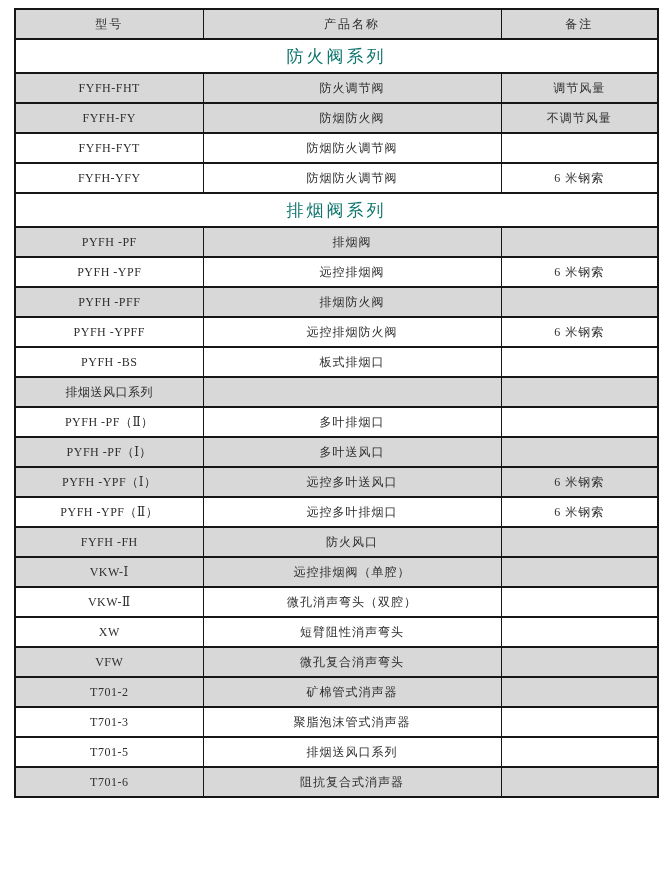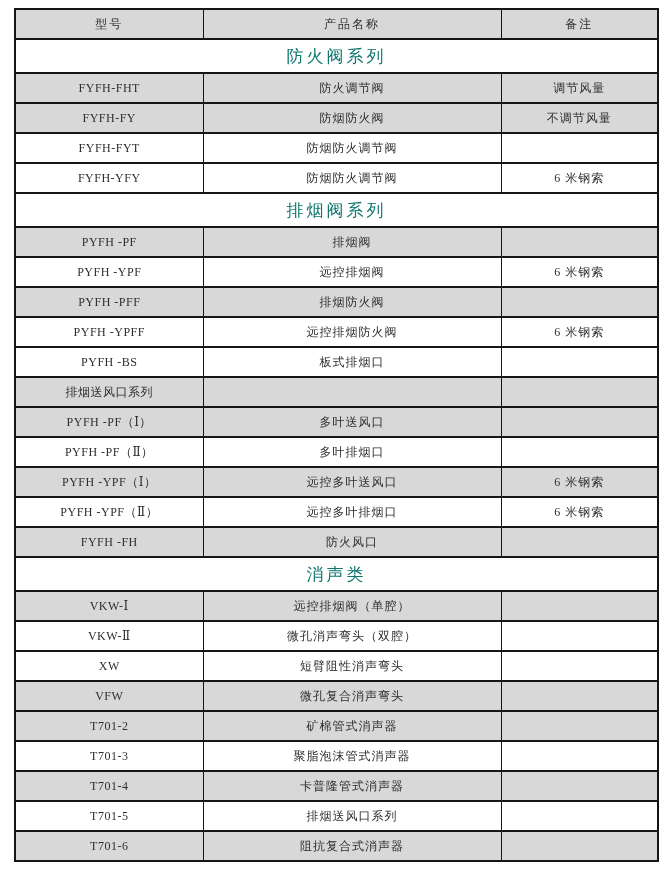--- a/index.html
+++ b/index.html
@@ -134,48 +134,45 @@
         <tr class="item-row">
           <td class="model-cell">PYFH -BS</td>
           <td class="product-name-cell">板式排烟口</td>
           <td class="note-cell"></td>
         </tr>
         <tr class="item-row shaded">
           <td class="model-cell">排烟送风口系列</td>
           <td class="product-name-cell"></td>
           <td class="note-cell"></td>
         </tr>
+        <tr class="item-row">
+          <td class="model-cell">PYFH -PF（Ⅱ）</td>
+          <td class="product-name-cell">多叶排烟口</td>
+          <td class="note-cell"></td>
+        </tr>
         <tr class="item-row shaded">
           <td class="model-cell">PYFH -PF（Ⅰ）</td>
           <td class="product-name-cell">多叶送风口</td>
           <td class="note-cell"></td>
         </tr>
-        <tr class="item-row">
-          <td class="model-cell">PYFH -PF（Ⅱ）</td>
-          <td class="product-name-cell">多叶排烟口</td>
-          <td class="note-cell"></td>
-        </tr>
         <tr class="item-row shaded">
           <td class="model-cell">PYFH -YPF（Ⅰ）</td>
           <td class="product-name-cell">远控多叶送风口</td>
           <td class="note-cell">6 米钢索</td>
         </tr>
         <tr class="item-row">
           <td class="model-cell">PYFH -YPF（Ⅱ）</td>
           <td class="product-name-cell">远控多叶排烟口</td>
           <td class="note-cell">6 米钢索</td>
         </tr>
         <tr class="item-row shaded">
           <td class="model-cell">FYFH -FH</td>
           <td class="product-name-cell">防火风口</td>
           <td class="note-cell"></td>
         </tr>
-        <tr class="section-row">
-          <td colspan="3">消声类</td>
-        </tr>
         <tr class="item-row shaded">
           <td class="model-cell">VKW-Ⅰ</td>
           <td class="product-name-cell">远控排烟阀（单腔）</td>
           <td class="note-cell"></td>
         </tr>
         <tr class="item-row">
           <td class="model-cell">VKW-Ⅱ</td>
           <td class="product-name-cell">微孔消声弯头（双腔）</td>
           <td class="note-cell"></td>
         </tr>
@@ -190,25 +187,20 @@
           <td class="note-cell"></td>
         </tr>
         <tr class="item-row shaded">
           <td class="model-cell">T701-2</td>
           <td class="product-name-cell">矿棉管式消声器</td>
           <td class="note-cell"></td>
         </tr>
         <tr class="item-row">
           <td class="model-cell">T701-3</td>
           <td class="product-name-cell">聚脂泡沫管式消声器</td>
-          <td class="note-cell"></td>
-        </tr>
-        <tr class="item-row shaded">
-          <td class="model-cell">T701-4</td>
-          <td class="product-name-cell">卡普隆管式消声器</td>
           <td class="note-cell"></td>
         </tr>
         <tr class="item-row">
           <td class="model-cell">T701-5</td>
           <td class="product-name-cell">排烟送风口系列</td>
           <td class="note-cell"></td>
         </tr>
         <tr class="item-row shaded">
           <td class="model-cell">T701-6</td>
           <td class="product-name-cell">阻抗复合式消声器</td>

